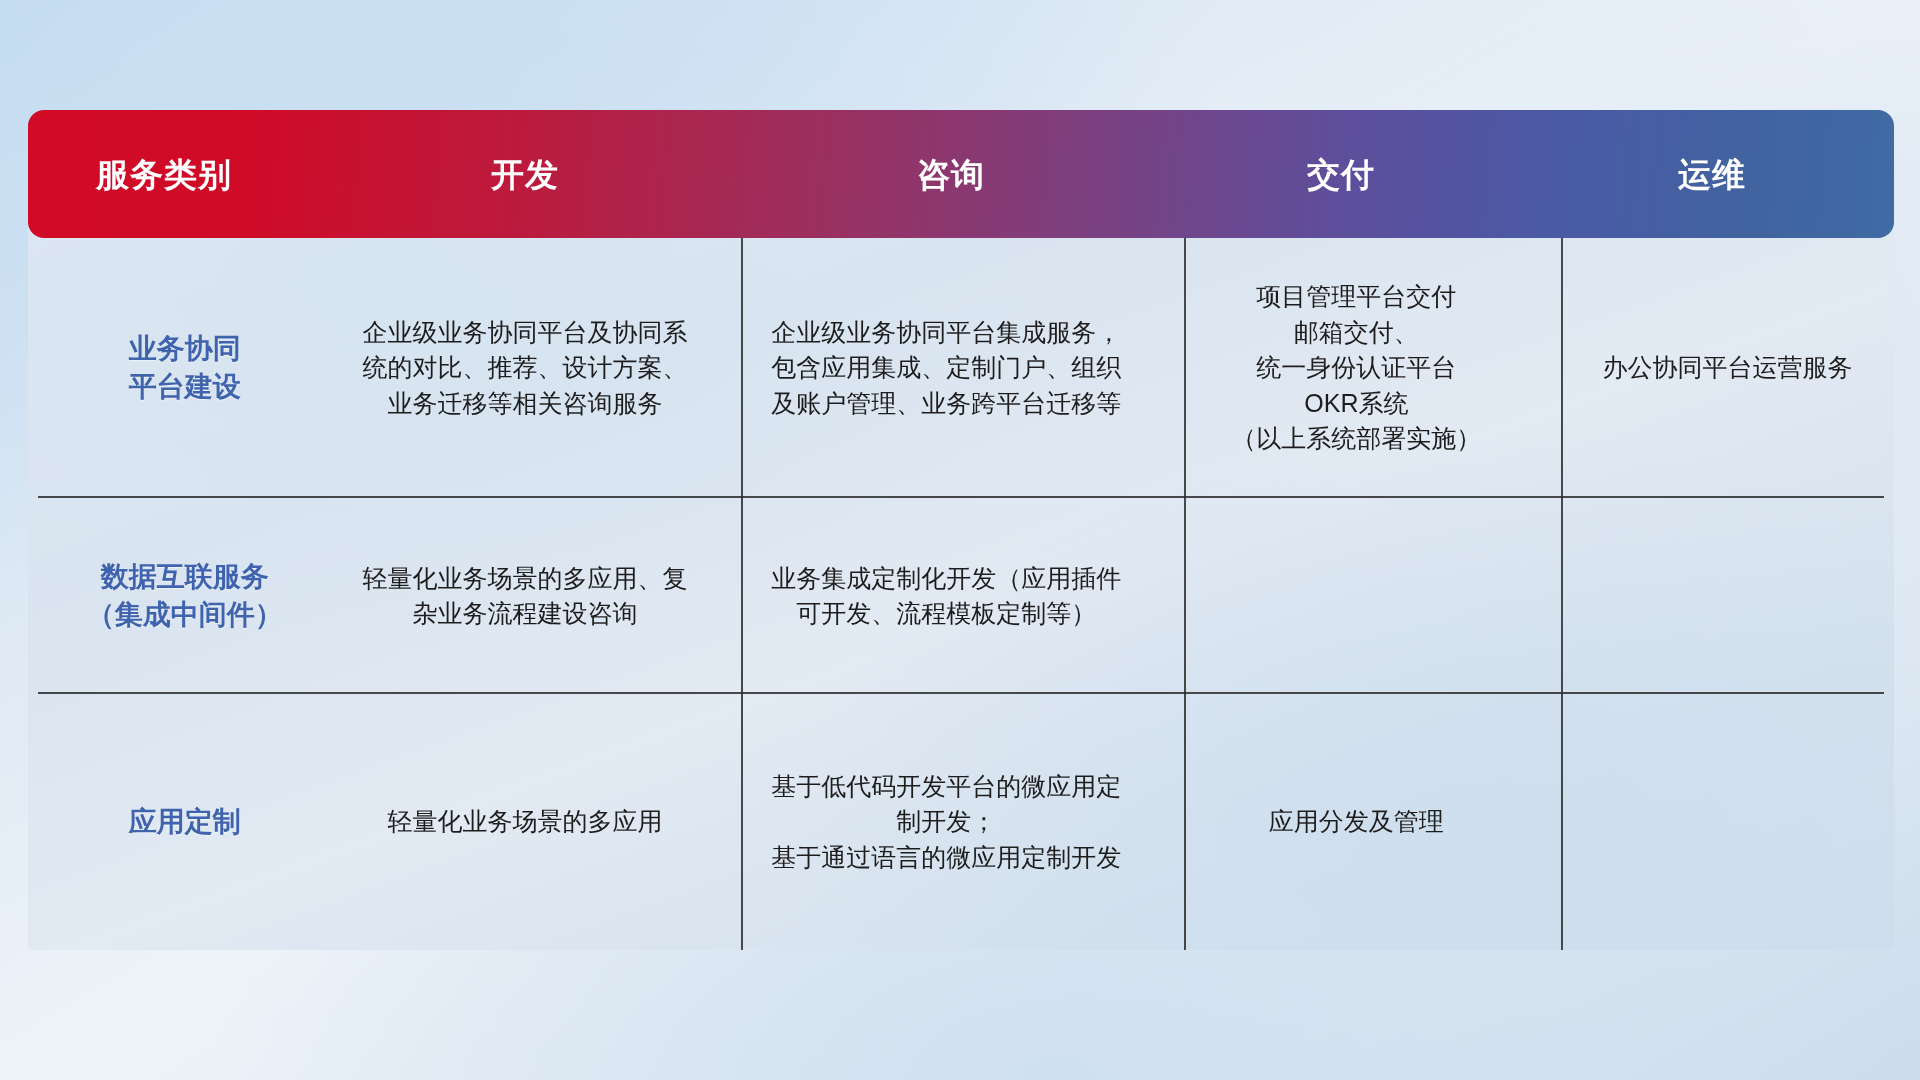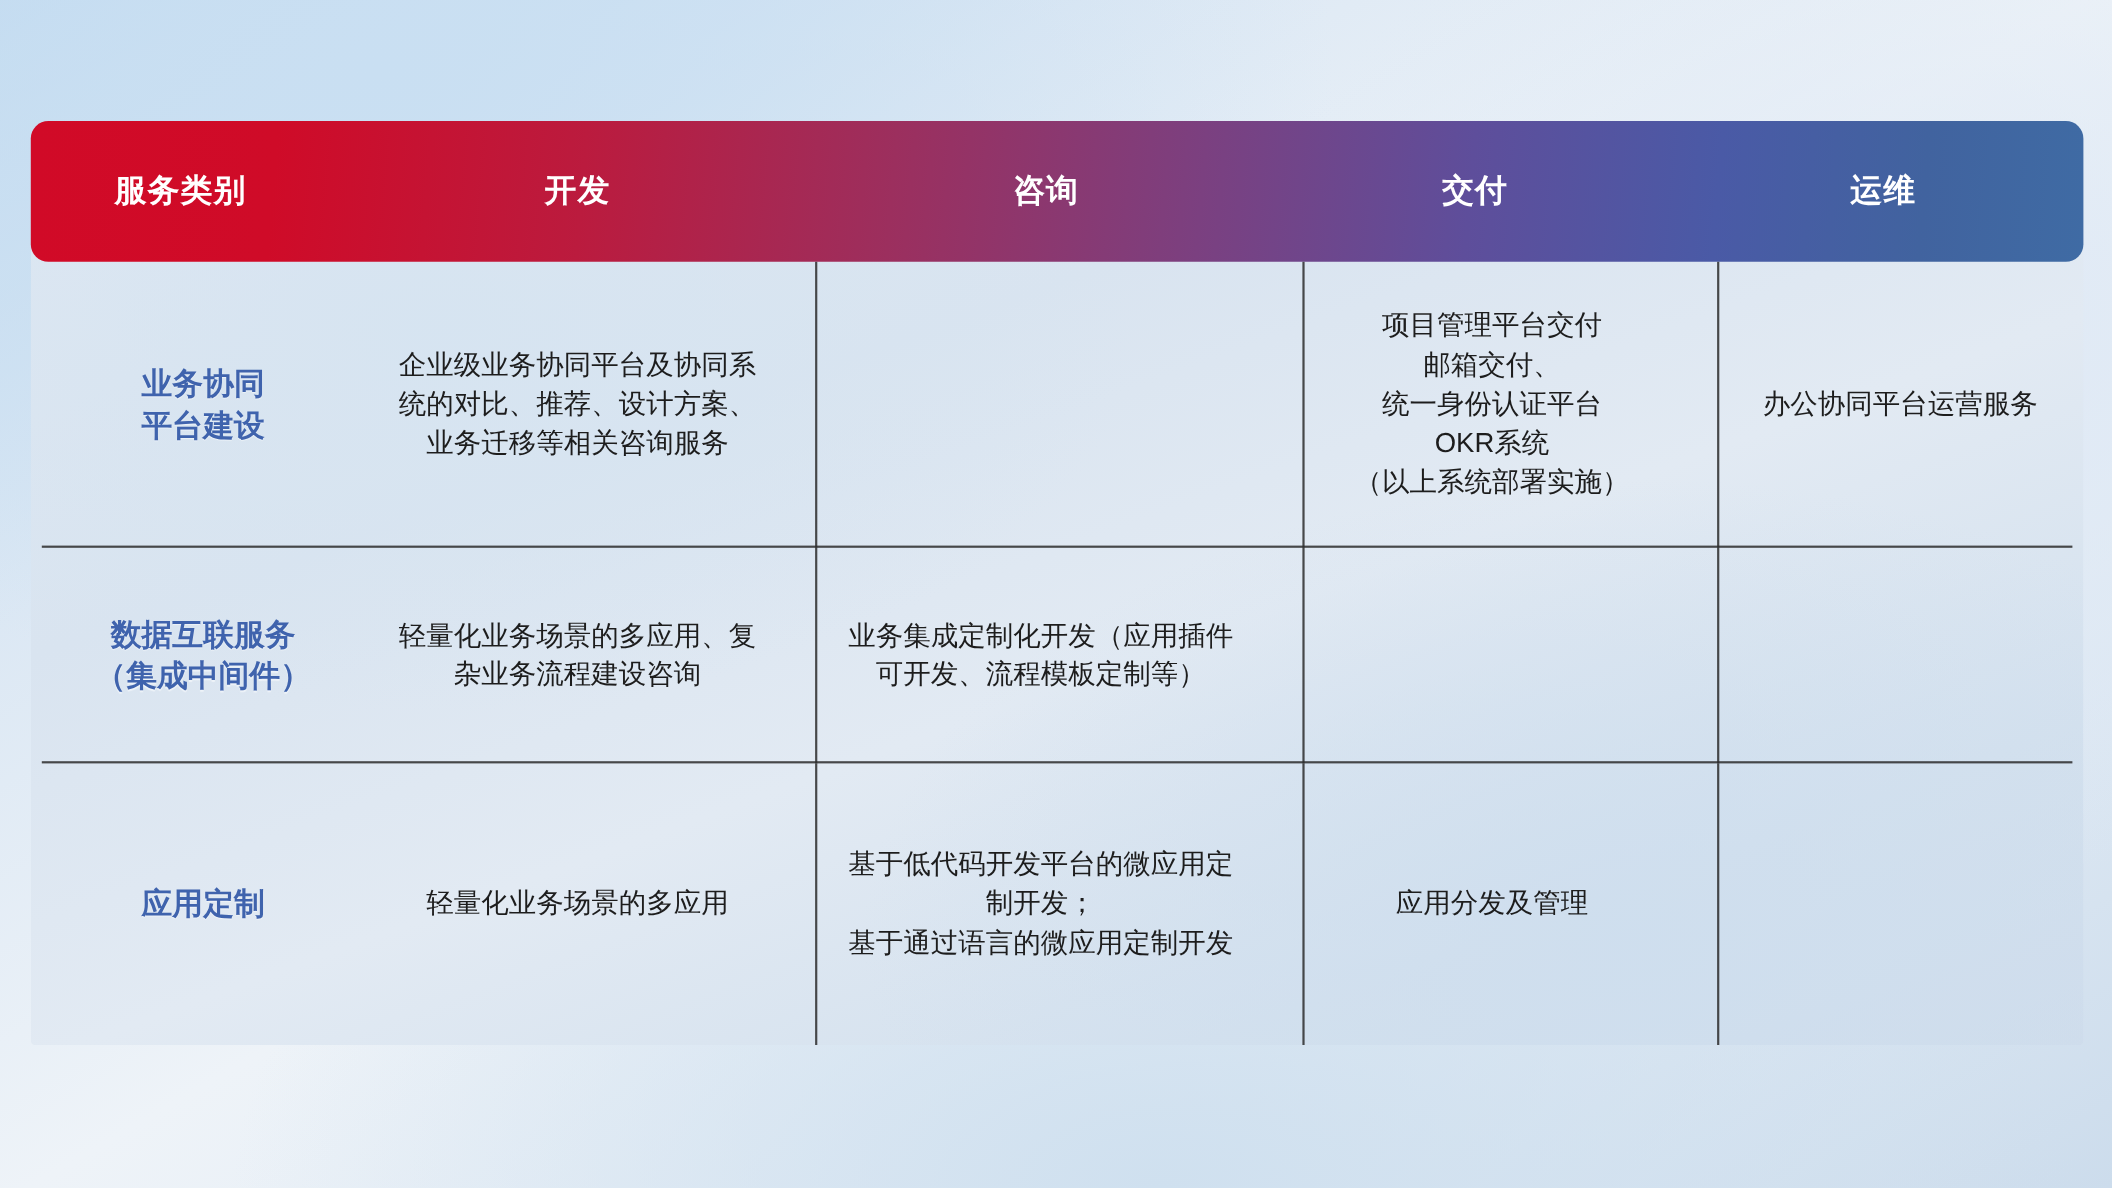--- a/index.html
+++ b/index.html
@@ -67,21 +67,21 @@
         #4a5aa6 82%,
         #41639f 92%,
         #3f6ba4 100%);
     display: flex;
     align-items: center;
     overflow: hidden;
   }
 
   .th {
     color: #ffffff;
-    font-size: 29px;
+    font-size: 33px;
     font-weight: bold;
     text-align: center;
     letter-spacing: 1px;
     line-height: 1;
     white-space: nowrap;
   }
 
   
   .grid {
     position: absolute;
@@ -187,20 +187,23 @@
           <span class="row-label">业务协同
 平台建设</span>
         </div>
         <div class="cell c1">
           <span class="cell-text">企业级业务协同平台及协同系
 统的对比、推荐、设计方案、
 业务迁移等相关咨询服务</span>
         </div>
         <div class="cell c2">
           <span class="vsep"></span>
+          <span class="cell-text">企业级业务协同平台集成服务，
+包含应用集成、定制门户、组织
+及账户管理、业务跨平台迁移等</span>
         </div>
         <div class="cell c3">
           <span class="vsep"></span>
           <span class="cell-text">项目管理平台交付
 邮箱交付、
 统一身份认证平台
 OKR系统
 （以上系统部署实施）</span>
         </div>
         <div class="cell c4">

